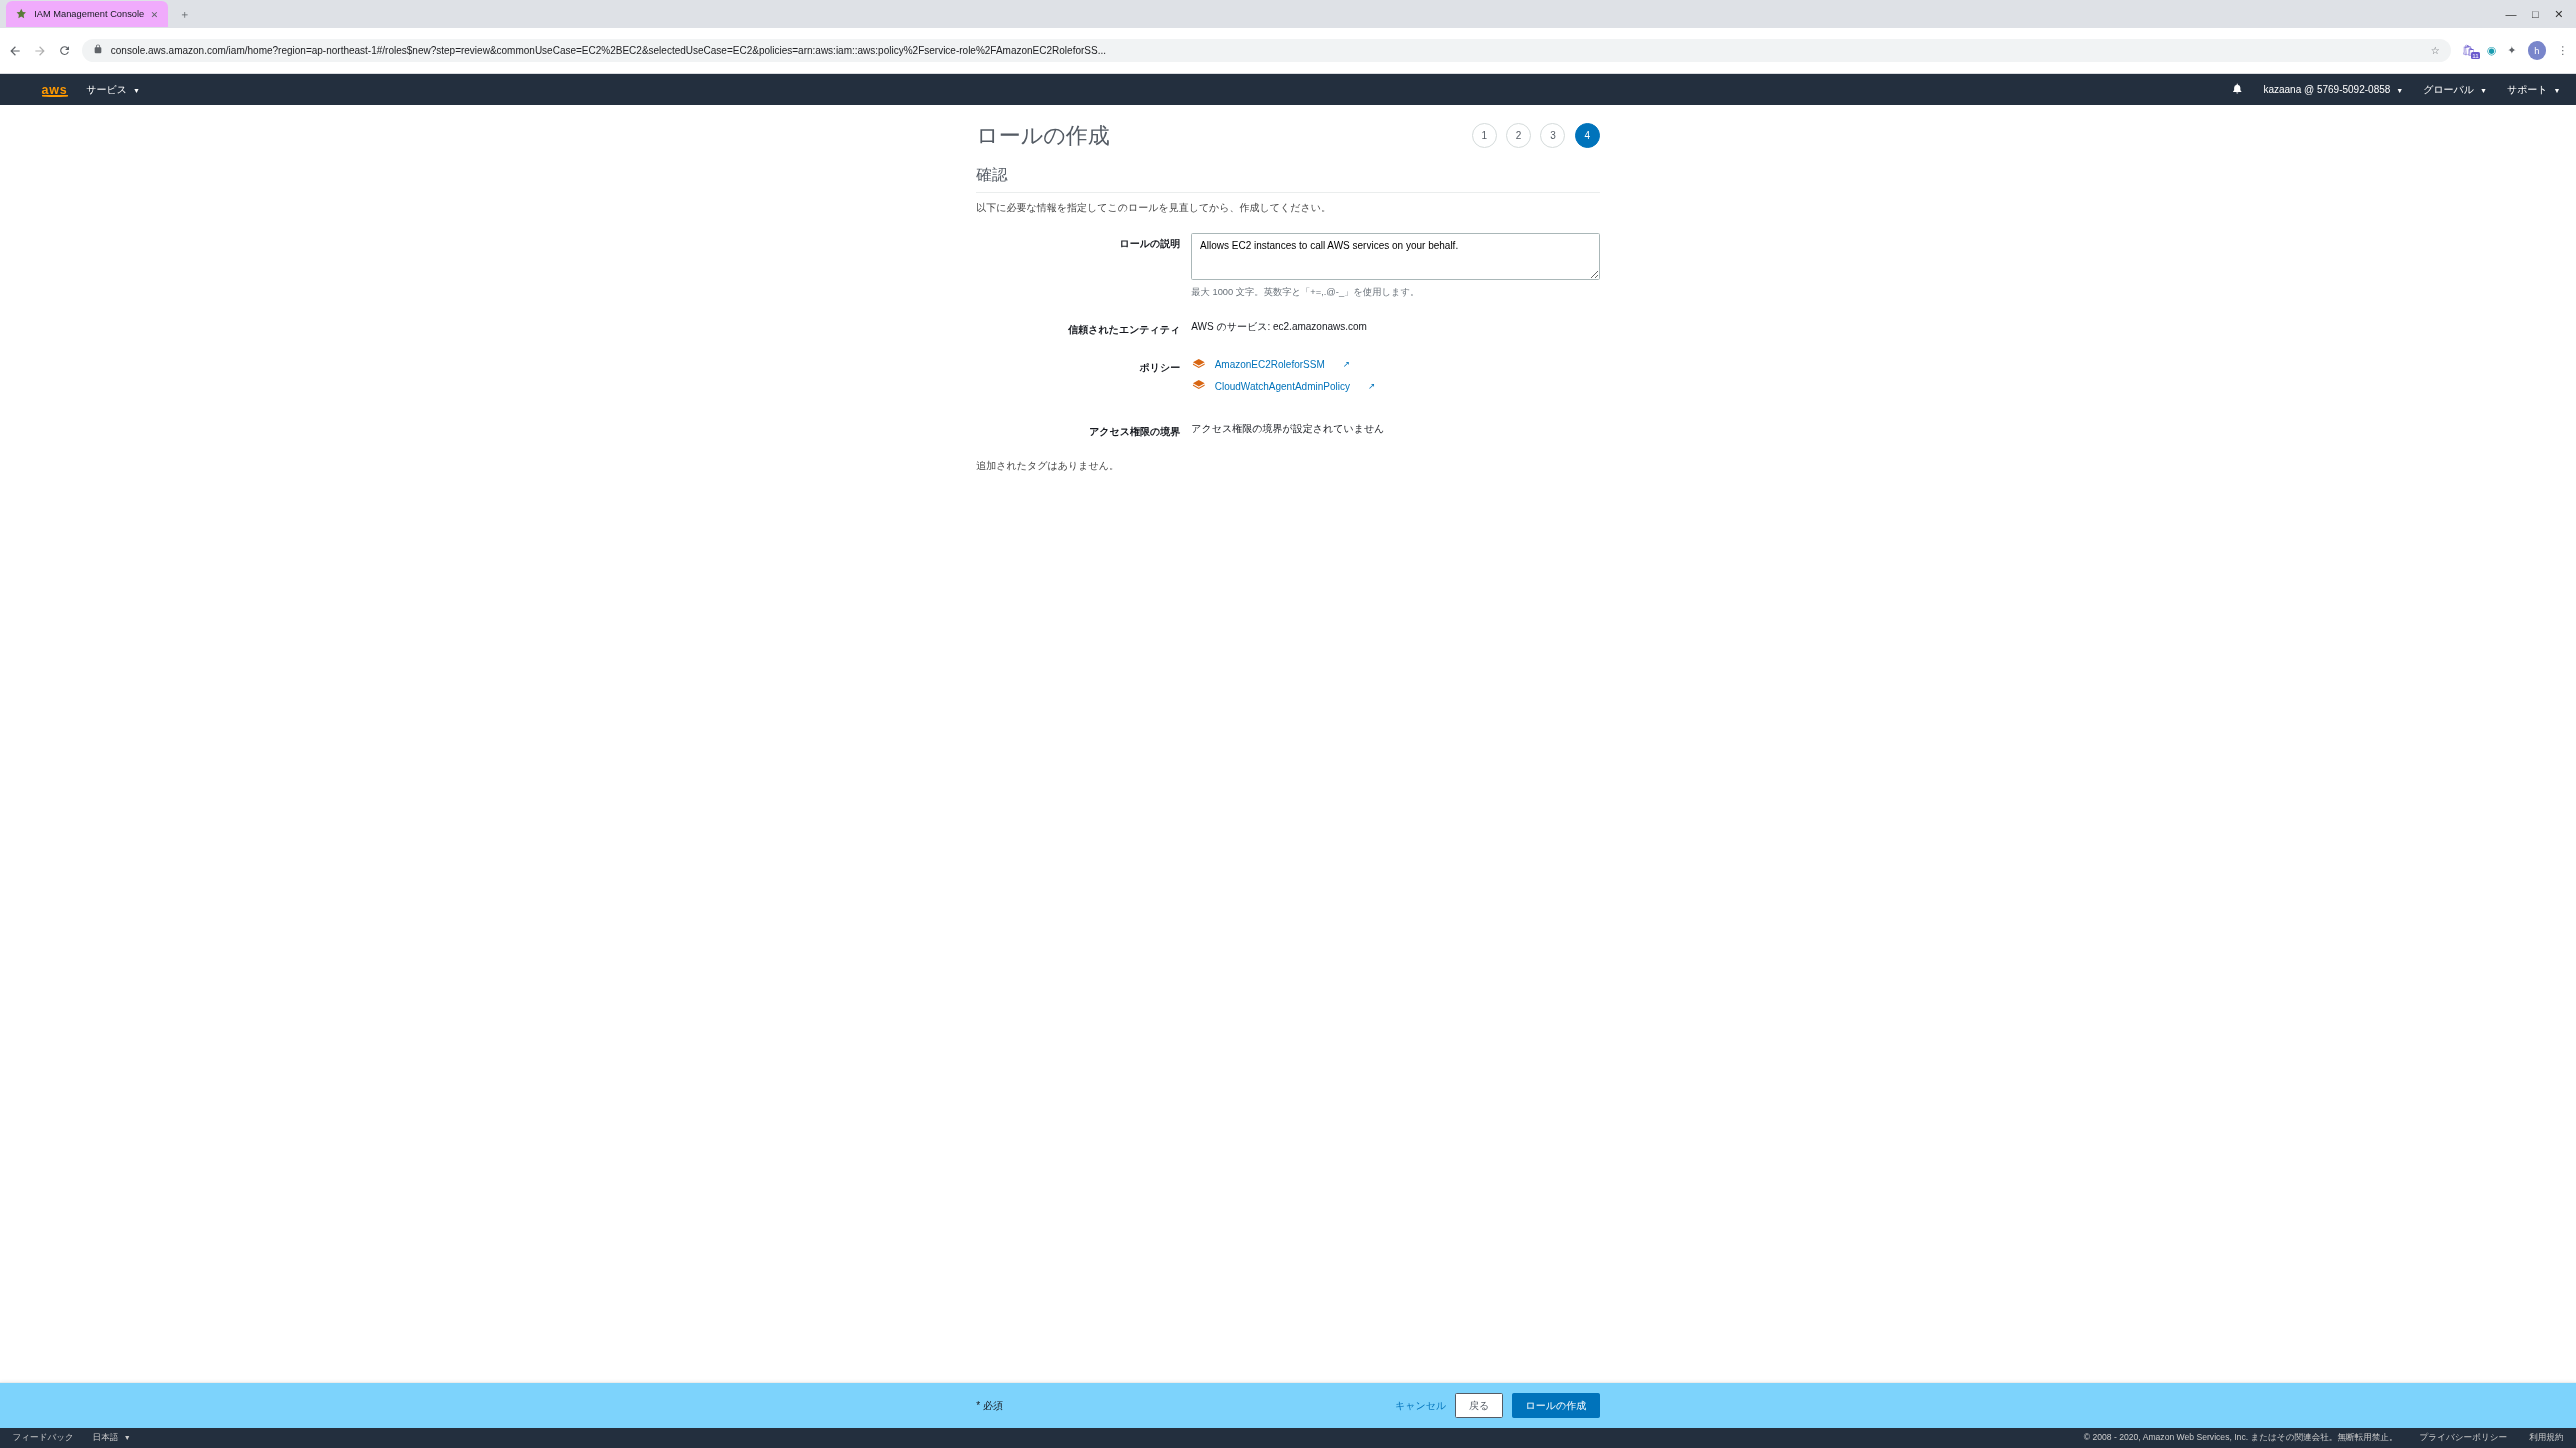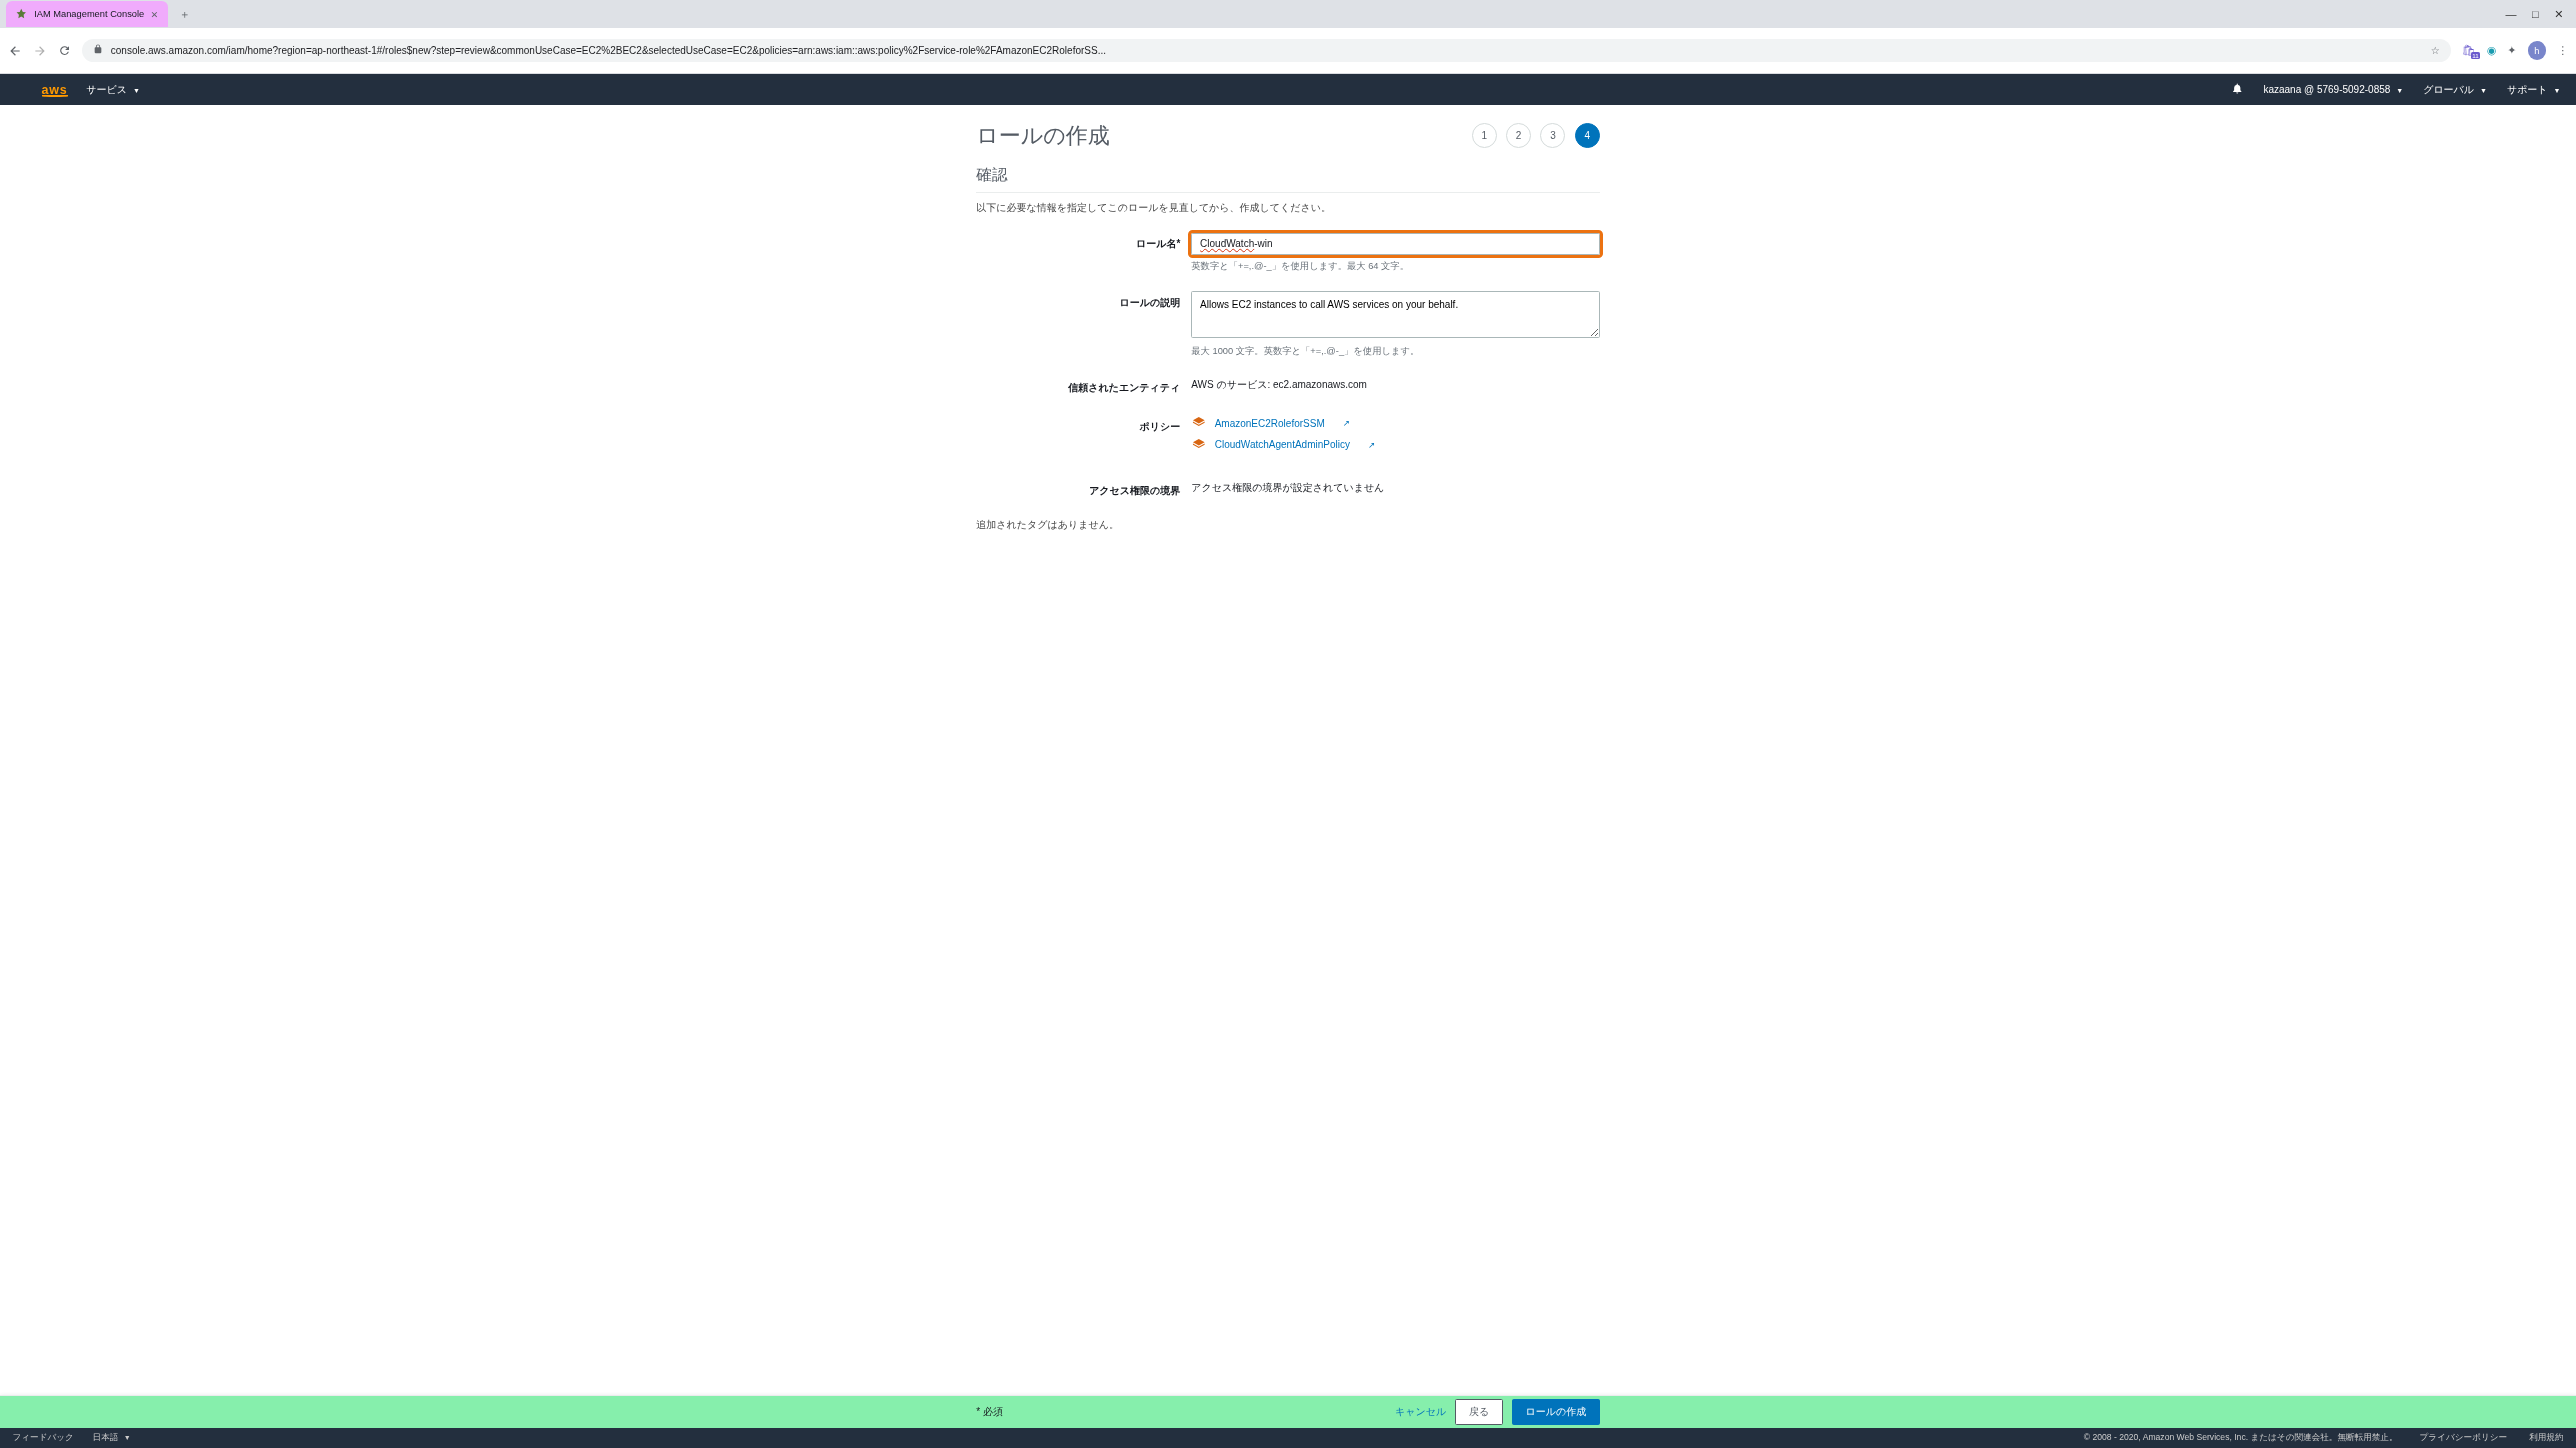--- a/index.html
+++ b/index.html
@@ -58,21 +58,21 @@
 
 .policy-item { display: flex; align-items: center; gap: 7.8px; margin-bottom: 6.2px; }
 .policy-icon { width: 15.6px; height: 15.6px; position: relative; }
 .policy-icon svg { width:15.6px; height:15.6px; }
 .policy-link { color: #0073bb; text-decoration: none; font-size: 10px; display:inline-flex; align-items:center; gap:18px; }
 .ext-link-icon { font-size: 8.6px; }
 
 .tags-note { font-size: 10px; color: #444; margin-top: 20px; }
 
 
-.bottom-bar { position: fixed; bottom: 20px; left: 0; right: 0; background: #86efac; border-top: 0.8px solid #eaeded; height: 33px; box-shadow: 0 -0.8px 3.1px rgba(0,0,0,0.05); }
+.bottom-bar { position: fixed; bottom: 20px; left: 0; right: 0; background: #7dd3fc; border-top: 0.8px solid #eaeded; height: 46px; box-shadow: 0 -0.8px 3.1px rgba(0,0,0,0.05); }
 .bottom-inner { max-width: 639px; margin: 0 auto; display: flex; align-items: center; height: 100%; padding: 0 7.8px; }
 .required-note { font-size: 10px; }
 .btn-group { margin-left: auto; display: flex; gap: 9.3px; align-items: center; }
 .btn-link { color: #0073bb; cursor: pointer; font-size: 10px; }
 .btn { padding: 4.7px 12.5px; border-radius: 1.6px; font-size: 10px; cursor: pointer; border: 0.8px solid; }
 .btn-secondary { background: #fff; border-color: #545b64; color: #545b64; }
 .btn-primary { background: #0073bb; border-color: #0073bb; color: #fff; }
 
 
 .aws-footer { position: fixed; bottom: 0; left: 0; right: 0; background: #232f3e; color: #ccc; height: 20px; display: flex; align-items: center; padding: 0 12.5px; font-size: 8.6px; }
@@ -157,27 +157,20 @@
       <div class="step">2</div>
       <div class="step">3</div>
       <div class="step active">4</div>
     </div>
   </div>
 
   <h2 class="section-title">確認</h2>
   <hr class="hr">
   <p class="instruction">以下に必要な情報を指定してこのロールを見直してから、作成してください。</p>
 
-  <div class="field-row">
-    <div class="field-label">ロール名*</div>
-    <div class="field-content">
-      <div class="text-input highlighted" style="display:inline-block;"><span class="underline-red">CloudWatch</span><span>-win</span></div>
-      <div class="help-text">英数字と「+=,.@-_」を使用します。最大 64 文字。</div>
-    </div>
-  </div>
 
   <div class="field-row">
     <div class="field-label">ロールの説明</div>
     <div class="field-content">
       <textarea class="textarea-input" style="">Allows EC2 instances to call AWS services on your behalf.</textarea>
       <div class="help-text">最大 1000 文字。英数字と「+=,.@-_」を使用します。</div>
     </div>
   </div>
 
   <div class="field-row" style="margin-bottom:20px;">

